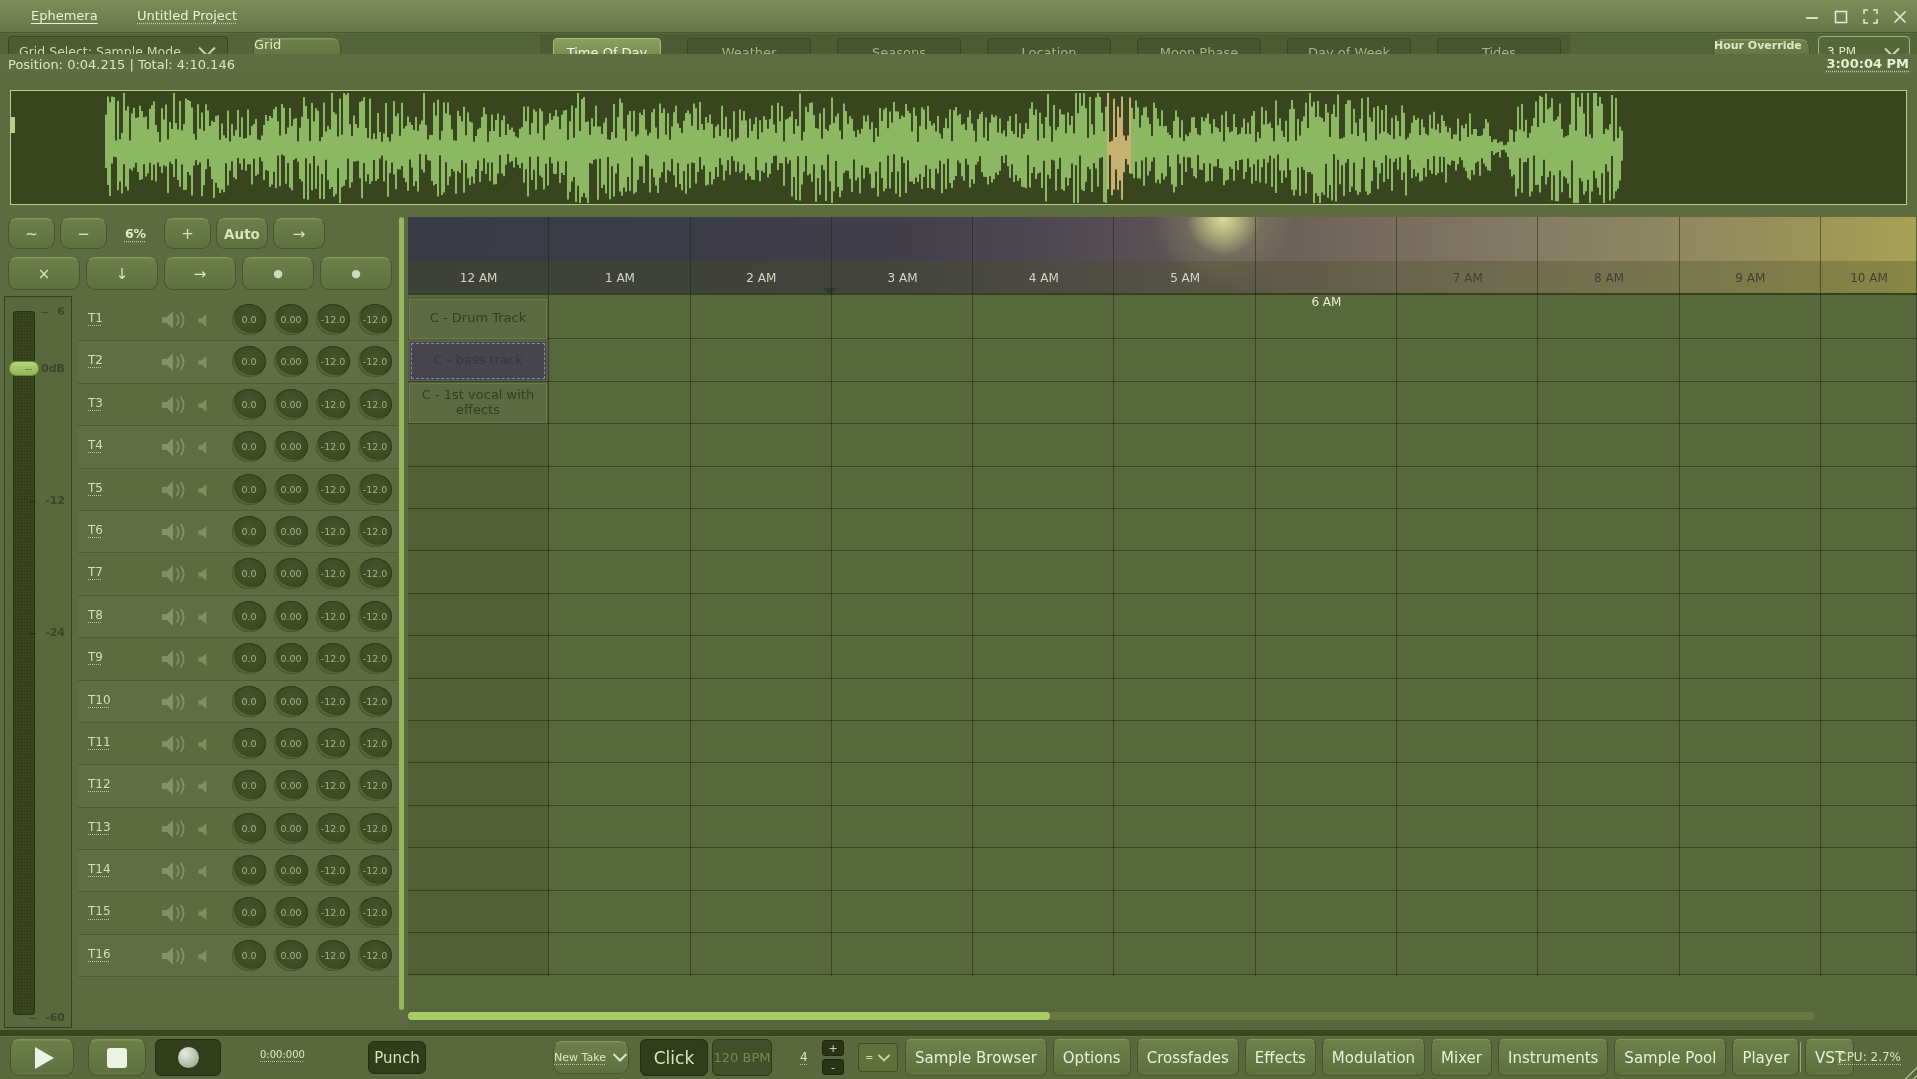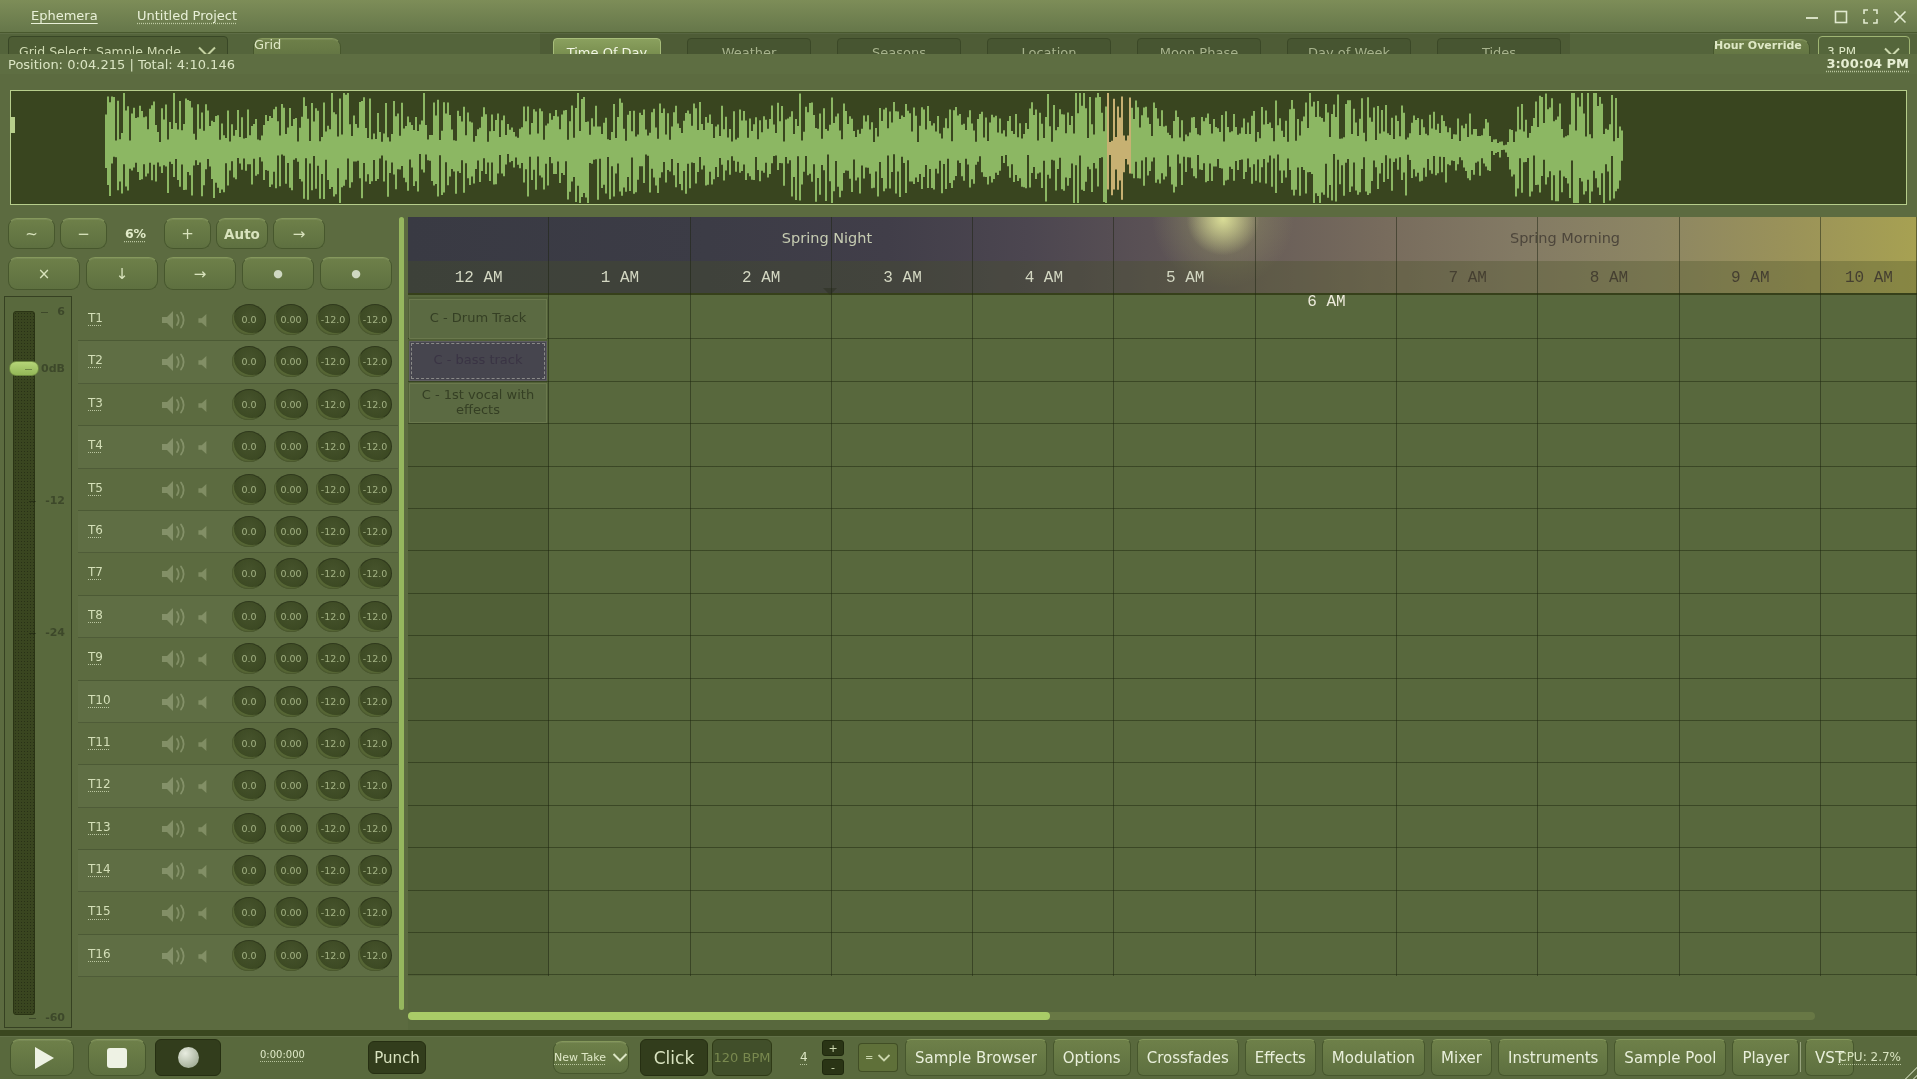--- a/index.html
+++ b/index.html
@@ -92,21 +92,21 @@
       radial-gradient(circle 52px at 815px 2px, rgba(232,236,160,.85), rgba(232,236,160,0) 70%),
       radial-gradient(circle 95px at 815px 0px, rgba(195,205,115,.35), rgba(195,205,115,0) 75%),
       linear-gradient(90deg,#393a43 0px,#3c3c46 300px,#413e49 480px,#4c4650 620px,#5a5155 740px,
         #6a5f59 860px,#786c5d 980px,#837a64 1110px,#8d8663 1250px,#9a9259 1380px,#a7a152 1509px);
     border-bottom:2px solid #2e3816;}
   .tl-periods{position:absolute;left:0;top:0;width:100%;height:44px;}
   .tl-period{position:absolute;top:13px;transform:translateX(-50%);font-size:14.5px;}
   .period-night{left:419px;color:#c6ccb2;}
   .period-morning{left:1157px;color:#4d463b;}
   .tl-hours{position:absolute;left:0;top:44px;width:100%;height:34px;background:rgba(70,80,38,.32);display:flex;}
-  .hour-cell{height:34px;display:flex;align-items:center;justify-content:center;font-size:16px;color:#d3d7c2;font-family:Liberation Mono, monospace;}
+  .hour-cell{height:34px;display:flex;align-items:center;justify-content:center;font-size:12px;color:#d3d7c2;}
   .hour-cell.bright{color:#eceadb;}
   .hour-cell.dark{color:#453f31;}
   .tl-marker{position:absolute;left:415px;top:71px;width:0;height:0;
     border-left:7px solid transparent;border-right:7px solid transparent;border-top:7px solid rgba(45,50,35,.55);}
   .grid-body{position:absolute;left:0;top:80px;width:1509px;height:679px;}
   .first-col-tint{position:absolute;left:0;top:0;width:141.3px;height:679px;background:rgba(22,28,12,.10);}
   .row-lines{position:absolute;left:0;top:0;width:1509px;height:679px;pointer-events:none;
     background:repeating-linear-gradient(to bottom,transparent 0,transparent 41.4px,rgba(30,40,14,.5) 41.4px,rgba(30,40,14,.5) 42.4px);}
   .v-lines{position:absolute;left:0;top:0;width:1509px;height:759px;display:flex;pointer-events:none;}
   .v-line{height:100%;border-right:1px solid rgba(28,34,16,.5);}
@@ -481,24 +481,20 @@
         <div class="knob k1">0.00</div>
         <div class="knob k2">-12.0</div>
         <div class="knob k3">-12.0</div>
       </div>
     </div>
 
   <div class="v-scroll"></div>
 
   <div class="grid-area">
     <div class="tl-header">
-      <div class="tl-periods">
-        <span class="tl-period period-night">Spring Night</span>
-        <span class="tl-period period-morning">Spring Morning</span>
-      </div>
       <div class="tl-hours" id="hour-row">
           <div class="hour-cell" style="width: 141.3px;">12 AM</div>
           <div class="hour-cell" style="width: 141.3px;">1 AM</div>
           <div class="hour-cell" style="width: 141.3px;">2 AM</div>
           <div class="hour-cell" style="width: 141.3px;">3 AM</div>
           <div class="hour-cell" style="width: 141.3px;">4 AM</div>
           <div class="hour-cell" style="width: 141.3px;">5 AM</div>
           <div class="hour-cell bright" style="width: 141.3px; margin-top: 24px;">6 AM</div>
           <div class="hour-cell dark" style="width: 141.3px;">7 AM</div>
           <div class="hour-cell dark" style="width: 141.3px;">8 AM</div>

